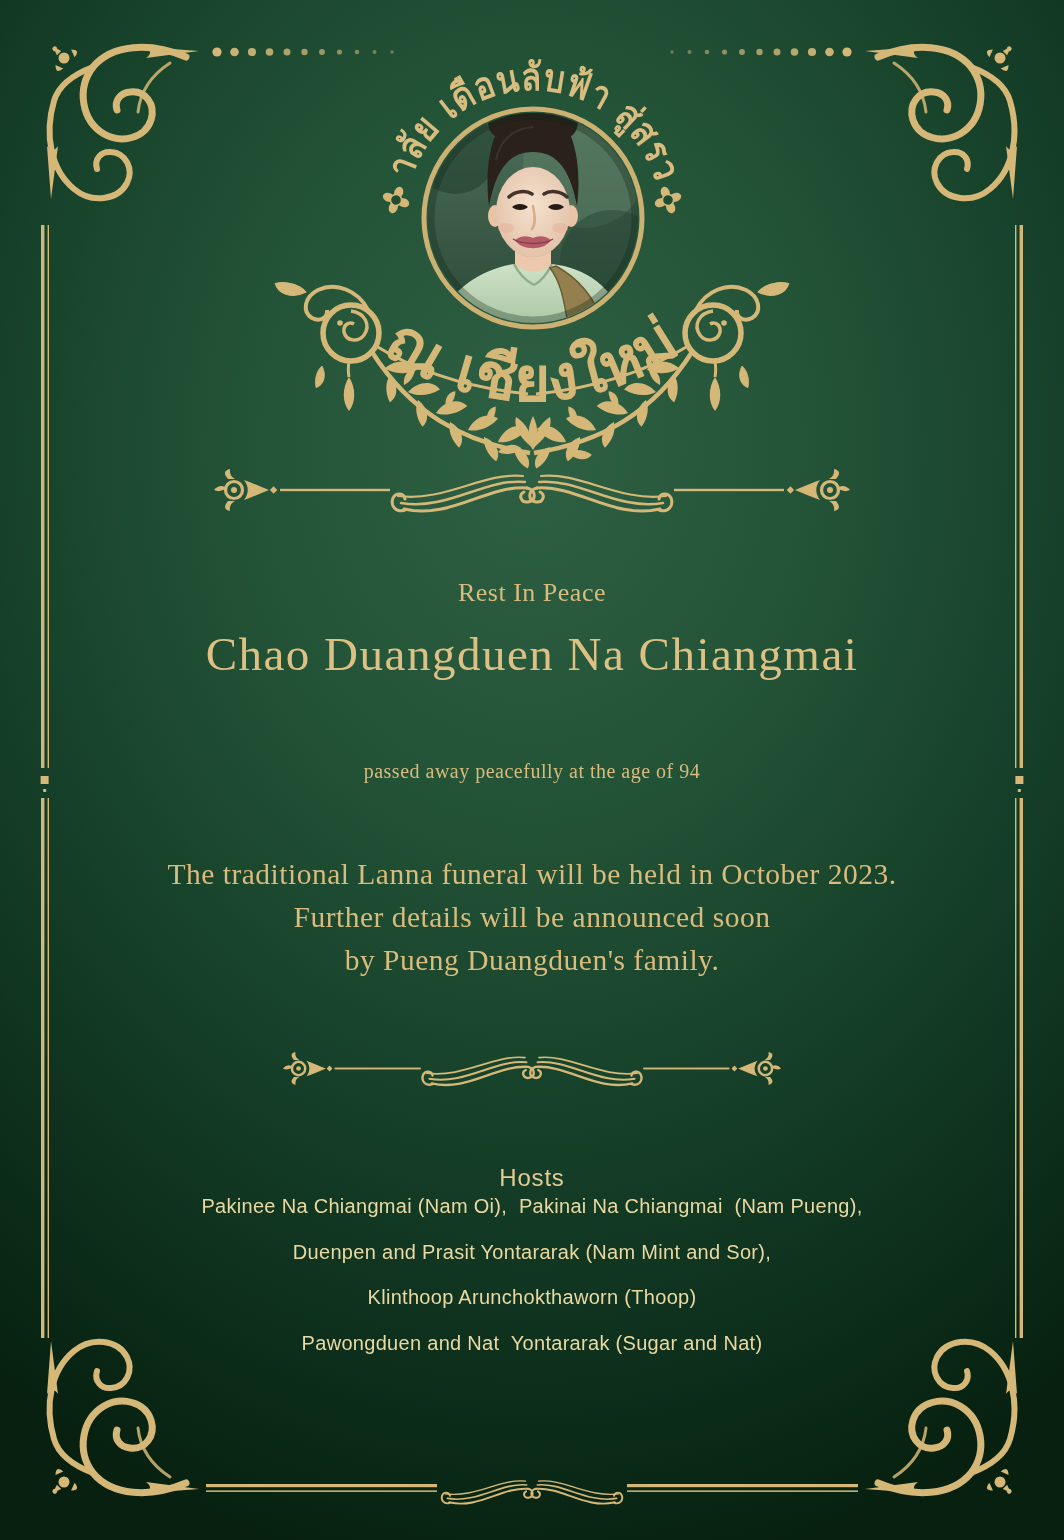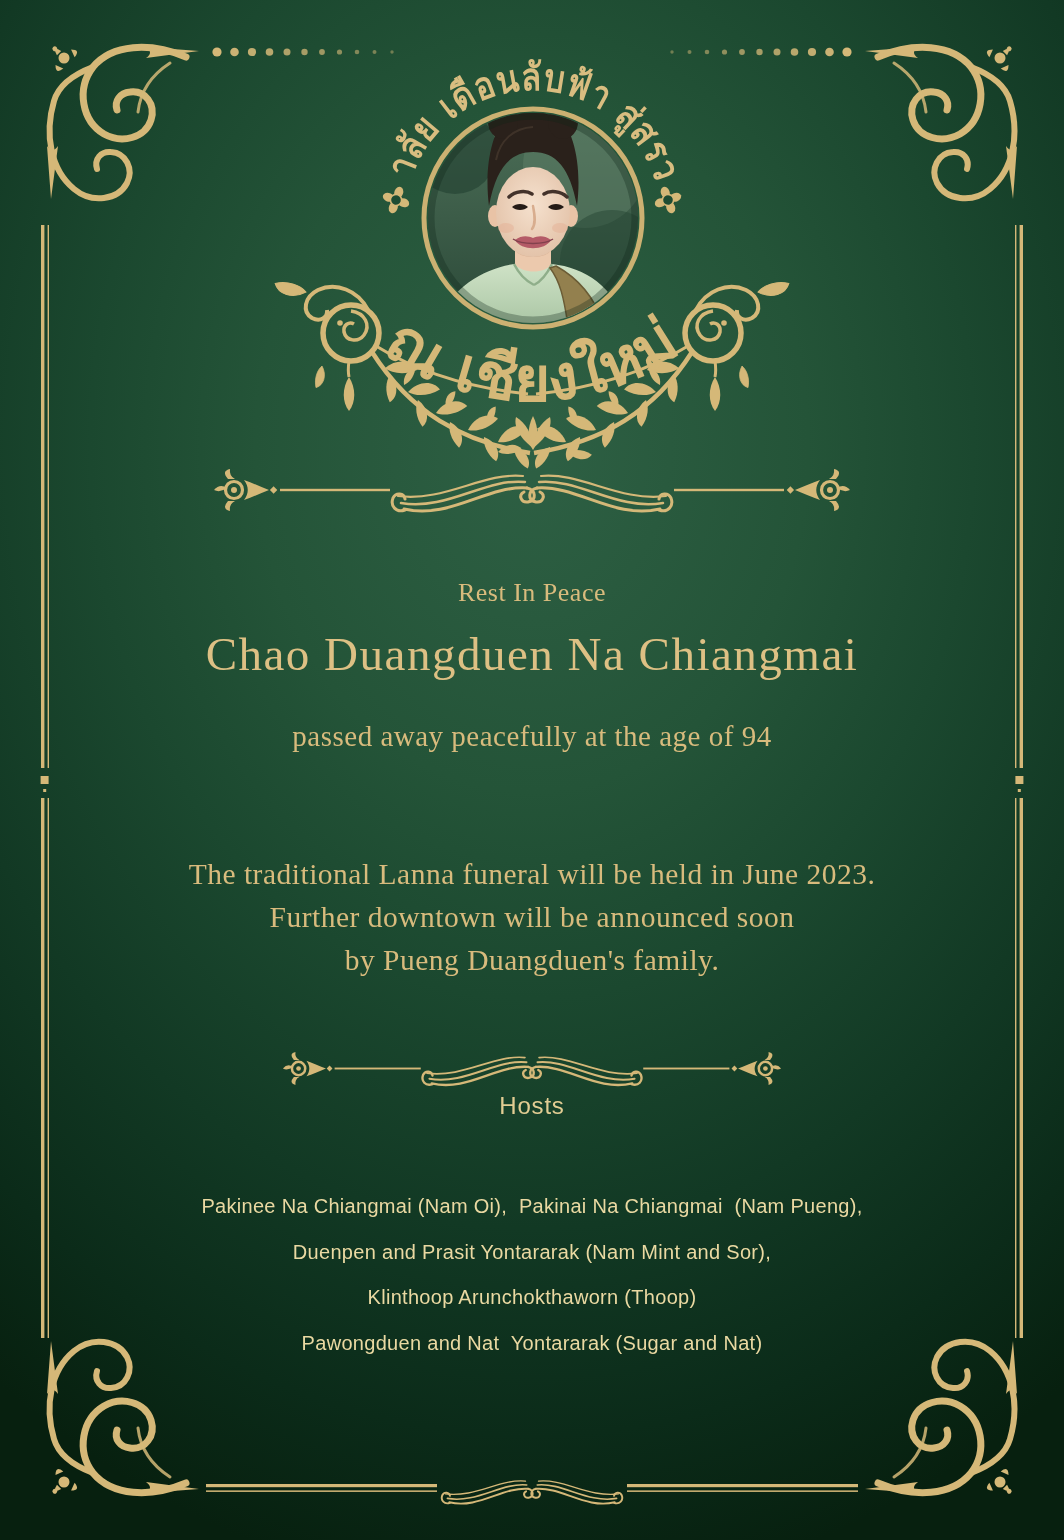--- a/index.html
+++ b/index.html
@@ -11,28 +11,28 @@
     font-family:"Liberation Serif", serif;
   }
   svg{display:block}
   symbol{overflow:visible}
   .abs{position:absolute;left:0;top:0}
   .frame{width:1064px;height:1540px}
   .headerart{width:1064px;height:540px}
   .txt{position:absolute;width:100%;text-align:center;color:#d8bb7d;letter-spacing:.5px}
   .rip{top:578px;font-size:26px}
   .name{top:627px;font-size:47px;letter-spacing:1.5px;color:#ddc084}
-  .line1{top:720px;font-size:29px}
+  .line1{top:760px;font-size:20px}
   .line2{top:759px;font-size:29px;white-space:pre}
   .line2 .sup{vertical-align:super;font-size:58%}
   .para{top:853px;font-size:29.5px;line-height:43px}
   .divider{position:absolute}
   .d1{left:212px;top:460px;width:640px;height:60px}
   .d2{left:279px;top:1045px;width:506px;height:47px}
-  .hosts-title{top:1092px;font-size:24px;font-family:"Liberation Sans",sans-serif;color:#e2cd93;letter-spacing:.8px}
+  .hosts-title{top:1164px;font-size:24px;font-family:"Liberation Sans",sans-serif;color:#e2cd93;letter-spacing:.8px}
   .hosts{top:1184px;font-size:20px;line-height:45.5px;font-family:"Liberation Sans",sans-serif;color:#ead9a2;letter-spacing:.3px}
   .hosts div{white-space:pre}
 </style>
 </head>
 <body>
 
 <div class="card">
 
   <svg class="abs frame" viewBox="0 0 1064 1540">
     <defs>
@@ -270,22 +270,22 @@
       <use href="#divider" width="640" height="60"></use>
     </svg>
   <svg class="divider d2" viewBox="0 0 640 60">
       <use href="#divider" width="640" height="60"></use>
     </svg>
 
   <div class="txt rip">Rest In Peace</div>
   <div class="txt name">Chao Duangduen Na Chiangmai</div>
   <div class="txt line1">passed away peacefully at the age of 94</div>
   <div class="txt para">
-    <div>The traditional Lanna funeral will be held in June 2023.</div>
-    <div>Further downtown will be announced soon</div>
+    <div>The traditional Lanna funeral will be held in October 2023.</div>
+    <div>Further details will be announced soon</div>
     <div>by Pueng Duangduen's family.</div>
   </div>
   <div class="txt hosts-title">Hosts</div>
   <div class="txt hosts">
     <div>Pakinee Na Chiangmai (Nam Oi),  Pakinai Na Chiangmai  (Nam Pueng),</div>
     <div>Duenpen and Prasit Yontararak (Nam Mint and Sor),</div>
     <div>Klinthoop Arunchokthaworn (Thoop)</div>
     <div>Pawongduen and Nat  Yontararak (Sugar and Nat)</div>
   </div>
 </div>

